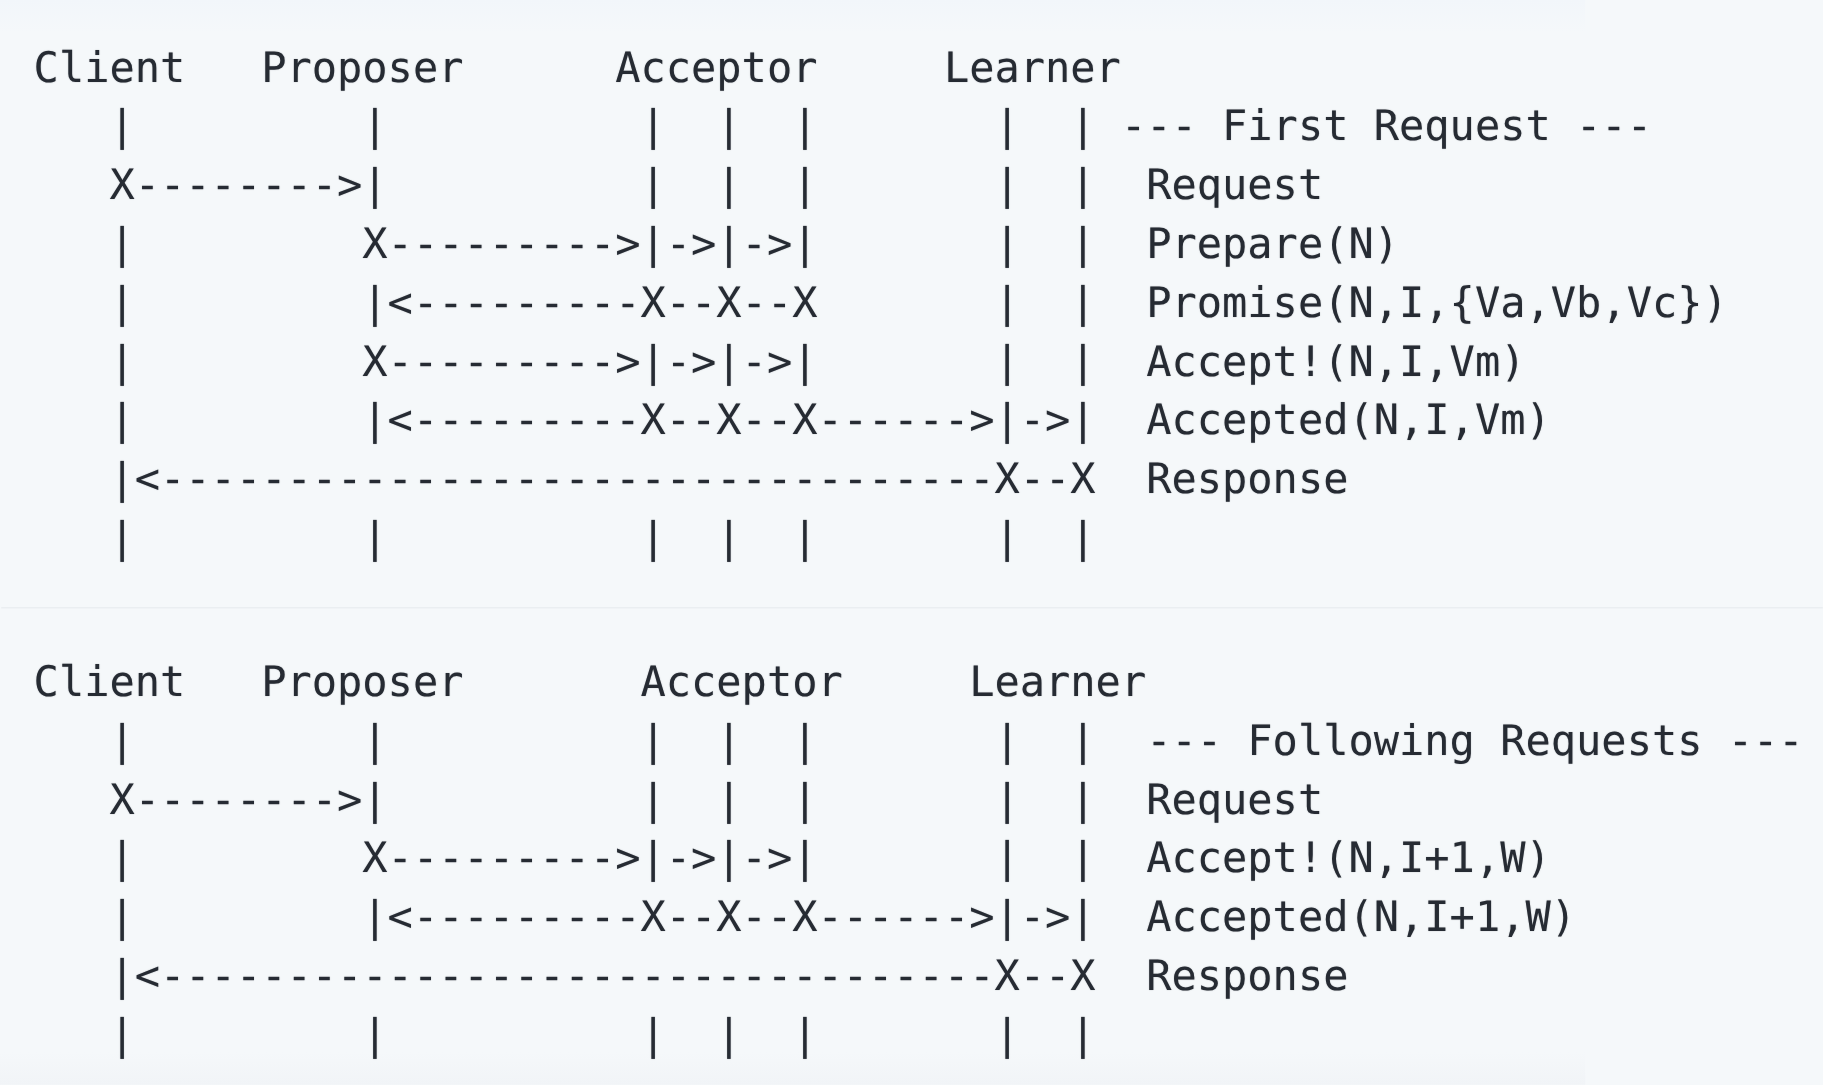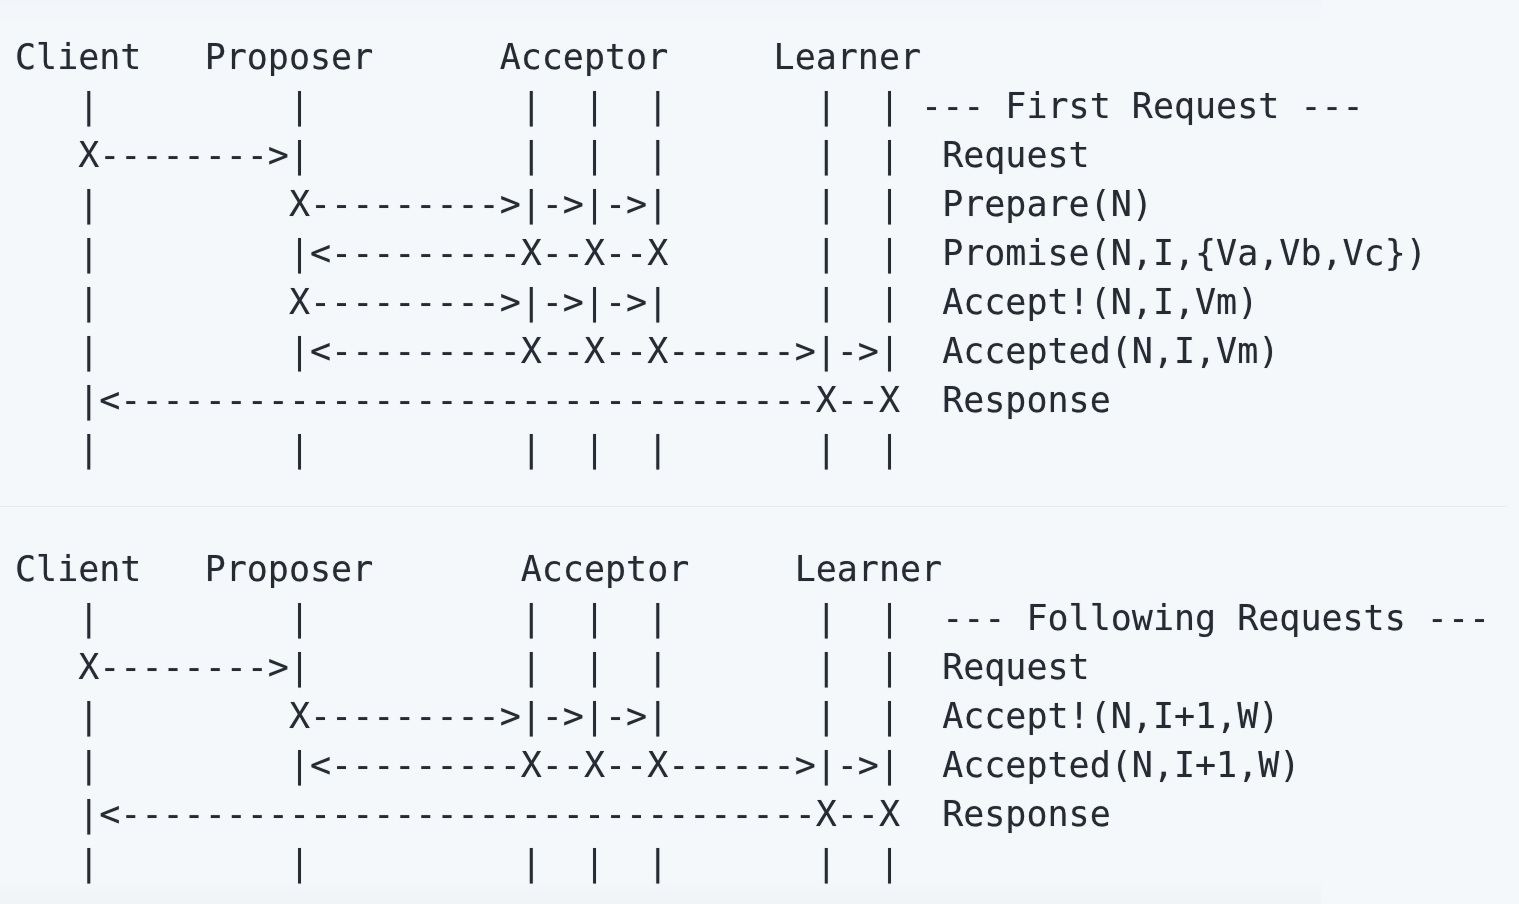--- a/index.html
+++ b/index.html
@@ -10,21 +10,21 @@
     width: 1519px;
     height: 904px;
     background: #f5f8fa;
     overflow: hidden;
   }
   .page {
     position: relative;
     width: 1321px;
     height: 904px;
     box-sizing: border-box;
-    padding: 33px 0 0 15px;
+    padding: 33px 0 0 28px;
     background: linear-gradient(180deg, #f2f6fa 0%, #f5f8fa 3%, #f5f8fa 97%, #f1f4f7 100%);
   }
   pre.ascii-block {
     margin: 0;
     padding: 0;
     font-family: "DejaVu Sans Mono", "Liberation Mono", monospace;
     font-size: 35px;
     line-height: 49px;
     font-weight: 400;
     letter-spacing: 0;

